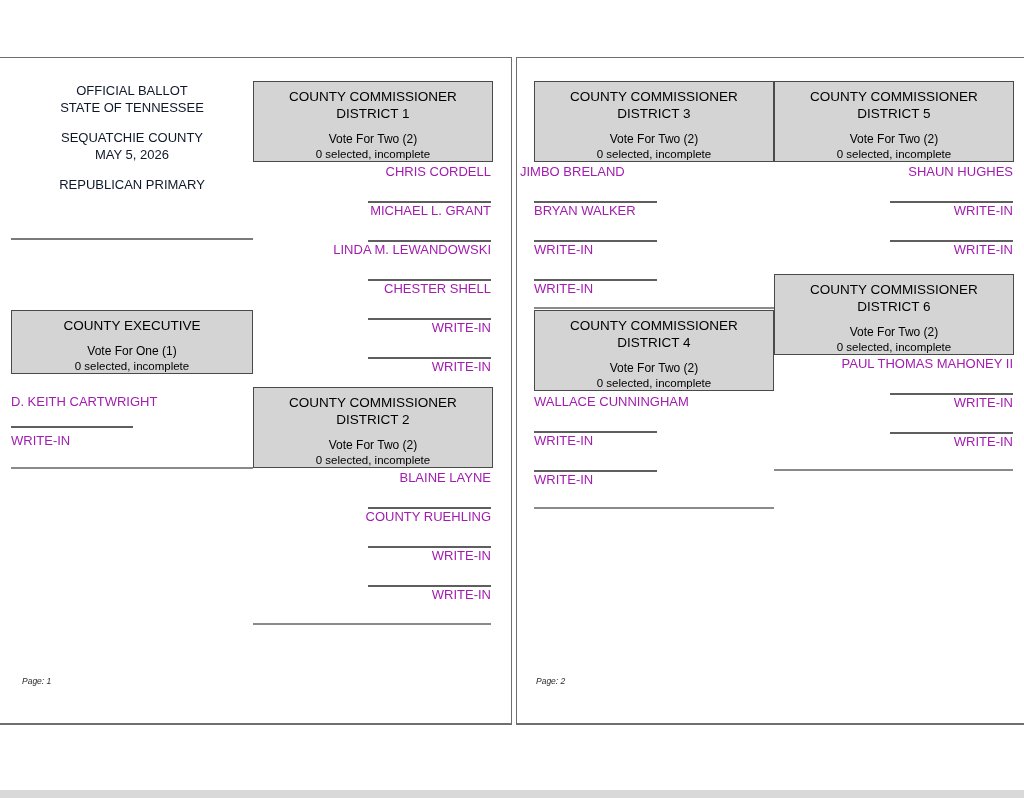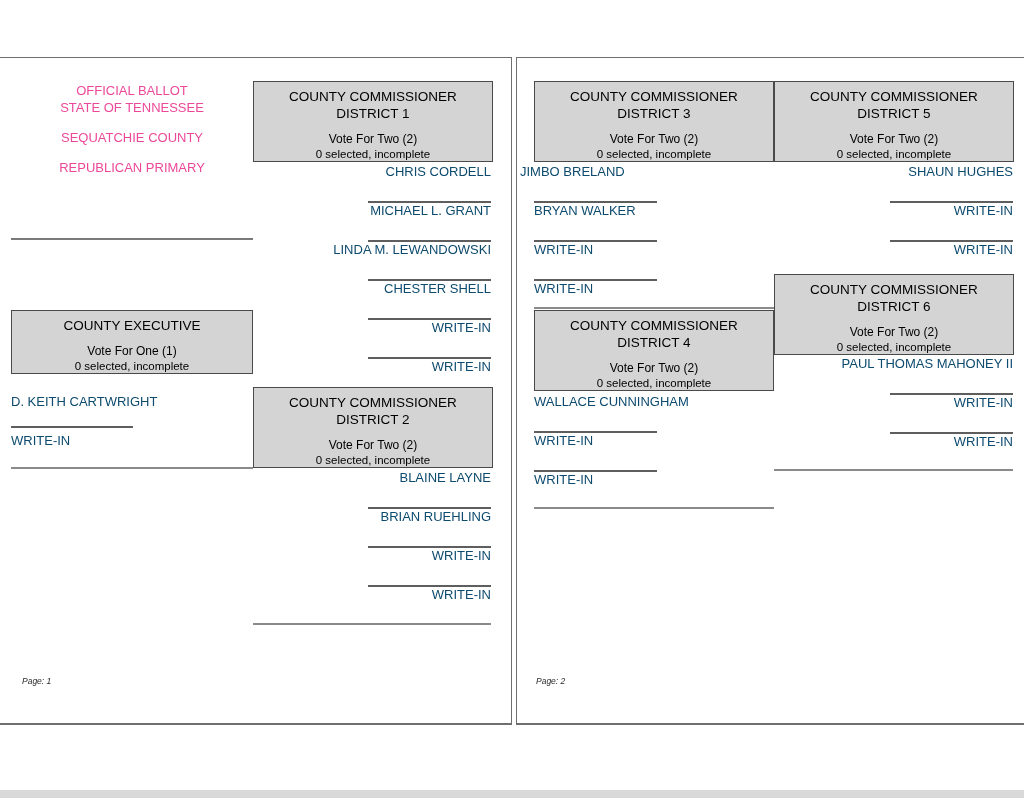--- a/index.html
+++ b/index.html
@@ -51,21 +51,21 @@
   }
 
   
   .ballot-header {
     position: absolute;
     left: 13px;
     top: 24px;
     width: 242px;
     text-align: center;
     font-size: 13px;
-    color: #ec4899;
+    color: #0f172a;
     line-height: 17px;
   }
   .ballot-header .hline { display: block; white-space: nowrap; }
   .ballot-header .gap { display: block; height: 13px; }
   .header-rule {
     position: absolute;
     left: 13px;
     top: 180px;
     width: 242px;
     height: 0;
@@ -94,21 +94,21 @@
   }
   .contest-box .cstatus {
     font-size: 11.5px;
     line-height: 15px;
   }
 
   
   .cand {
     position: absolute;
     font-size: 13px;
-    color: #0c4a6e;
+    color: #a21caf;
     white-space: nowrap;
     line-height: 15px;
   }
   .cand.right { text-align: right; }
   .cand.left  { text-align: left; }
 
   .rule {
     position: absolute;
     height: 0;
     border-top: 2px solid #5e5e5e;
@@ -134,20 +134,21 @@
 <div id="root">
 
   <div class="page" id="page-1">
     <div class="page-inner">
 
       <div class="ballot-header">
         <span class="hline">OFFICIAL BALLOT</span>
         <span class="hline">STATE OF TENNESSEE</span>
         <span class="gap"></span>
         <span class="hline">SEQUATCHIE COUNTY</span>
+        <span class="hline">MAY 5, 2026</span>
         <span class="gap"></span>
         <span class="hline">REPUBLICAN PRIMARY</span>
       </div>
       <div class="header-rule"></div>
 
       <div class="contest-box" style="left:13px; top:252px; width:242px; height:64px;">
         <div class="ctitle">COUNTY EXECUTIVE</div>
         <div class="cvote">Vote For One (1)</div>
         <div class="cstatus">0 selected, incomplete</div>
       </div>
@@ -175,21 +176,21 @@
       <div class="cand right" style="left:255px; top:301px; width:238px;">WRITE-IN</div>
 
       <div class="contest-box" style="left:255px; top:329px; width:240px; height:81px;">
         <div class="ctitle">COUNTY COMMISSIONER</div>
         <div class="ctitle">DISTRICT 2</div>
         <div class="cvote">Vote For Two (2)</div>
         <div class="cstatus">0 selected, incomplete</div>
       </div>
       <div class="cand right" style="left:255px; top:412px; width:238px;">BLAINE LAYNE</div>
       <div class="rule" style="left:370px; top:449px; width:123px;"></div>
-      <div class="cand right" style="left:255px; top:451px; width:238px;">BRIAN RUEHLING</div>
+      <div class="cand right" style="left:255px; top:451px; width:238px;">COUNTY RUEHLING</div>
       <div class="rule" style="left:370px; top:488px; width:123px;"></div>
       <div class="cand right" style="left:255px; top:490px; width:238px;">WRITE-IN</div>
       <div class="rule" style="left:370px; top:527px; width:123px;"></div>
       <div class="cand right" style="left:255px; top:529px; width:238px;">WRITE-IN</div>
       <div class="endrule" style="left:255px; top:565px; width:238px;"></div>
 
       <div class="page-footer" style="left:24px; top:618px;">Page: 1</div>
     </div>
   </div>
 

